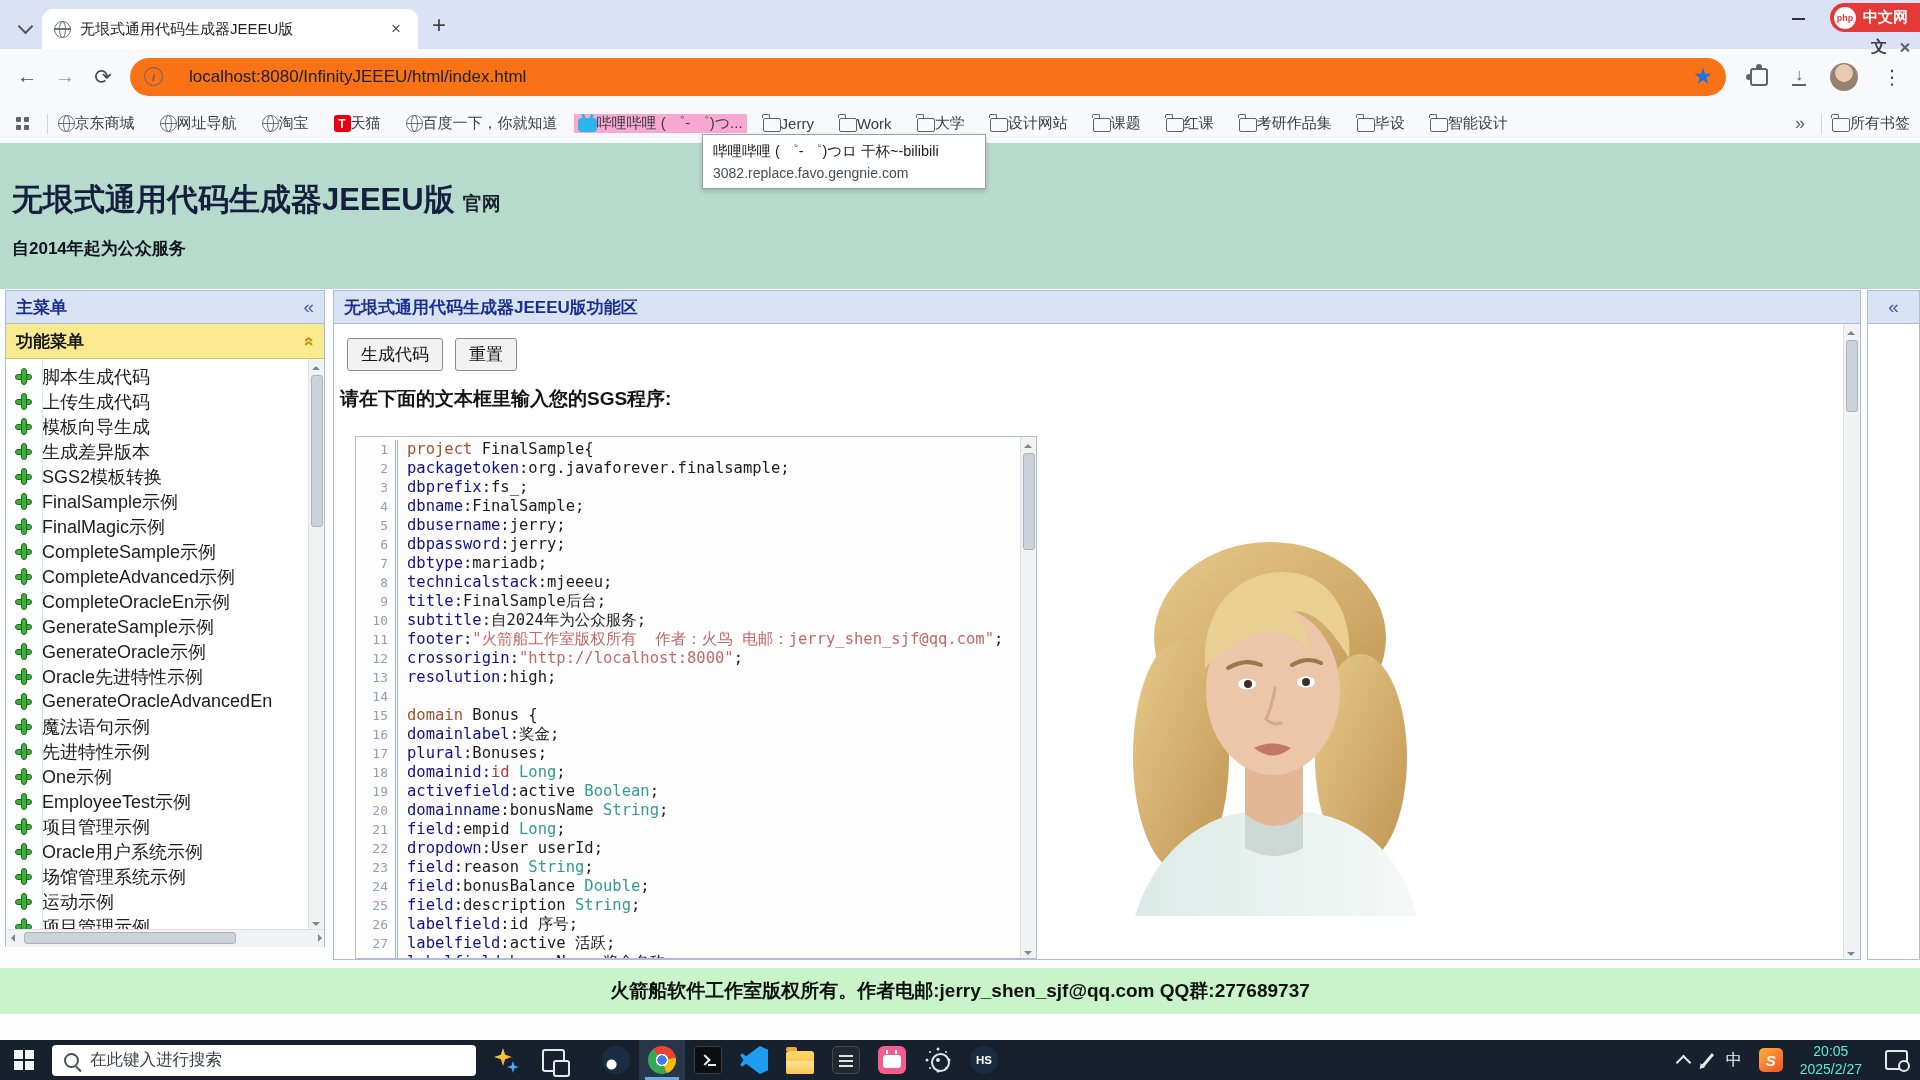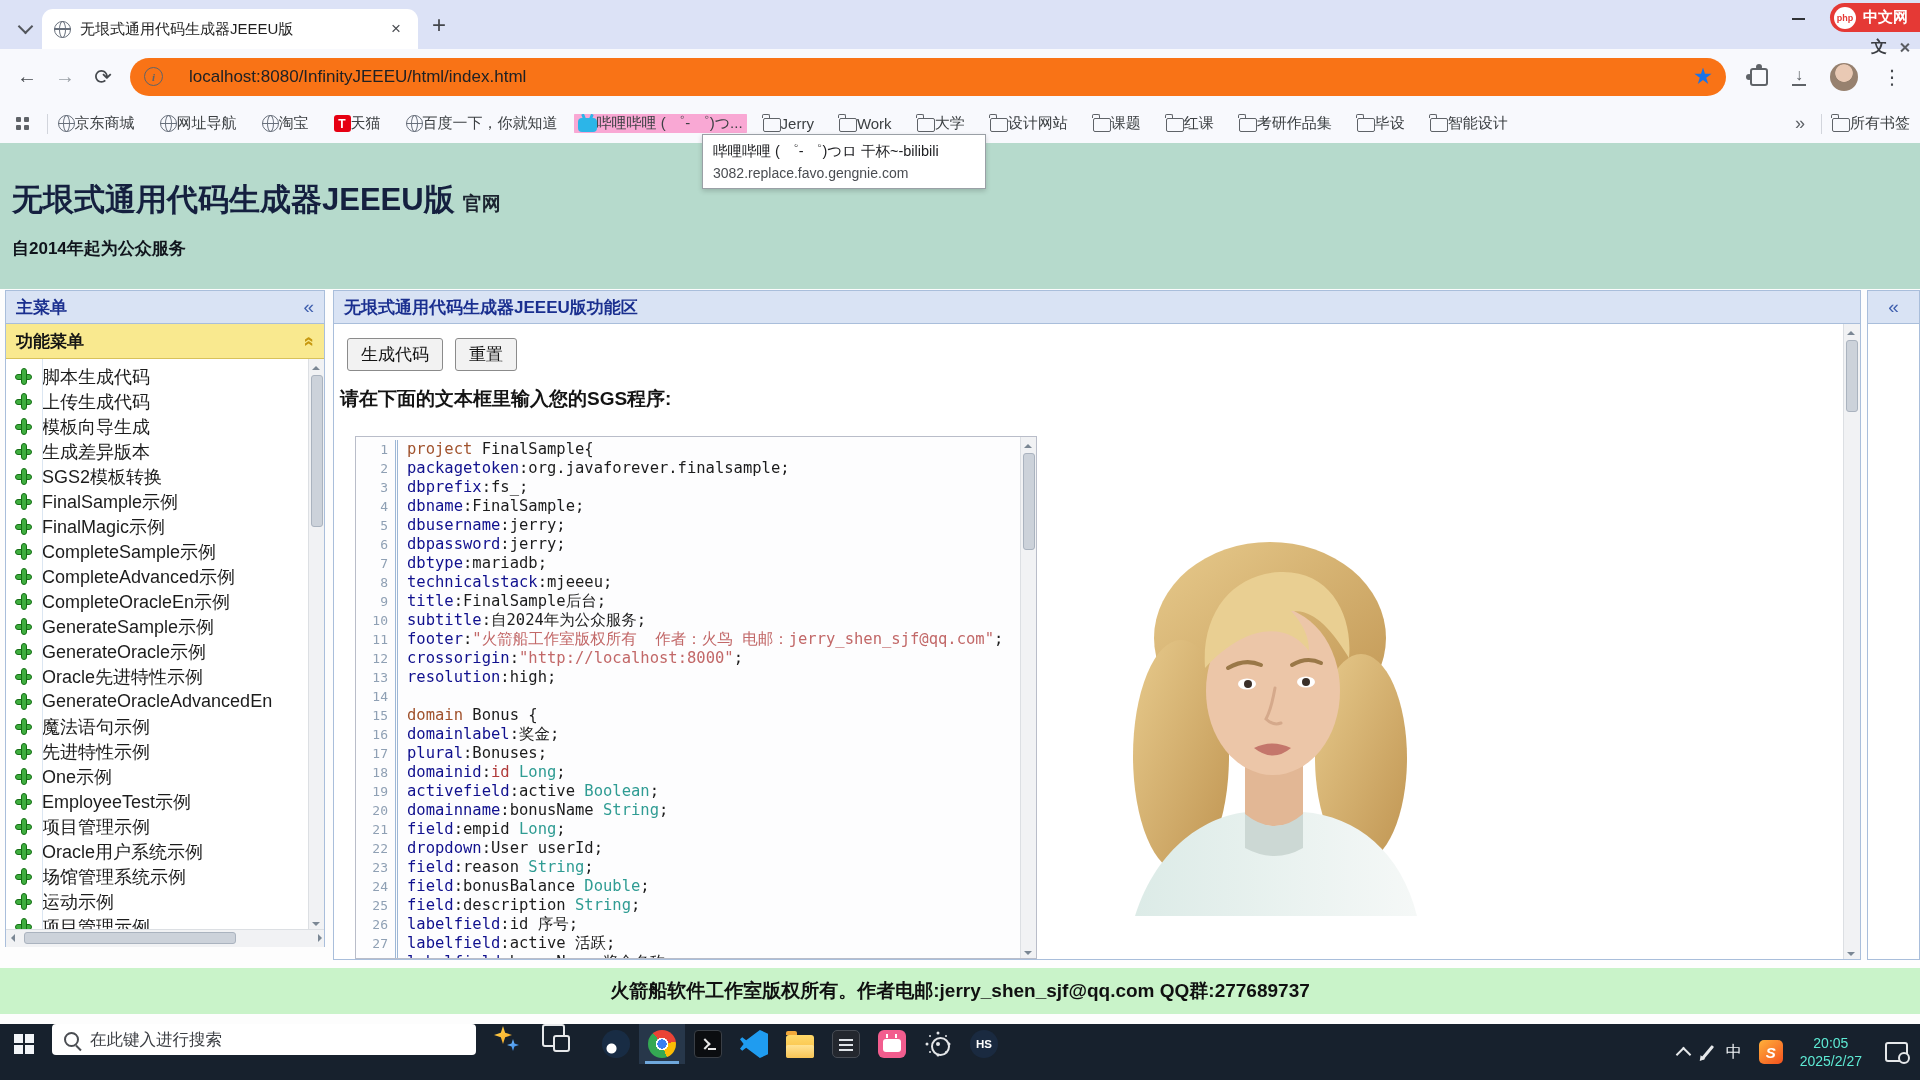--- a/index.html
+++ b/index.html
@@ -139,21 +139,21 @@
   .main-scroll{position:absolute;right:0;top:32px;bottom:0;width:16px;background:#f1f2f4;border-left:1px solid #dcdfe3}
   .portrait{position:absolute;left:761px;top:192px;width:340px;height:400px}
 
   .east{left:1867px;top:147px;width:53px;height:670px}
   .east .panel-h{justify-content:center;padding:0}
 
   .site-footer{position:absolute;left:0;top:825px;right:0;height:46px;background:#c9f3c9;display:flex;
                align-items:center;justify-content:center;font-size:19px;font-weight:600;color:#101010}
 
   
-  .taskbar{position:absolute;left:0;bottom:0;right:0;height:56px;background:#17212d;display:flex;}
+  .taskbar{position:absolute;left:0;bottom:0;right:0;height:40px;background:#17212d;display:flex;align-items:center}
   .tb-start{width:48px;height:40px;display:flex;align-items:center;justify-content:center}
   .win-logo{display:grid;grid-template-columns:9px 9px;grid-template-rows:9px 9px;gap:2px}
   .win-logo i{background:#f2f5f8}
   .tb-search{width:400px;height:31px;background:#fff;border-radius:4px;display:flex;align-items:center;gap:11px;
              padding:0 12px;margin-left:4px;font-size:16.5px;color:#3c3f44}
   .i-mag{width:11px;height:11px;border:2px solid #4a4d52;border-radius:50%;position:relative;flex:none}
   .i-mag::after{content:"";position:absolute;right:-5px;bottom:-4px;width:7px;height:2px;background:#4a4d52;transform:rotate(45deg)}
   .spark{position:relative;width:28px;height:28px;margin-left:16px}
   .spark::before{content:"";position:absolute;left:2px;top:2px;width:18px;height:18px;
                  background:linear-gradient(135deg,#ffd34d,#f9a825);

